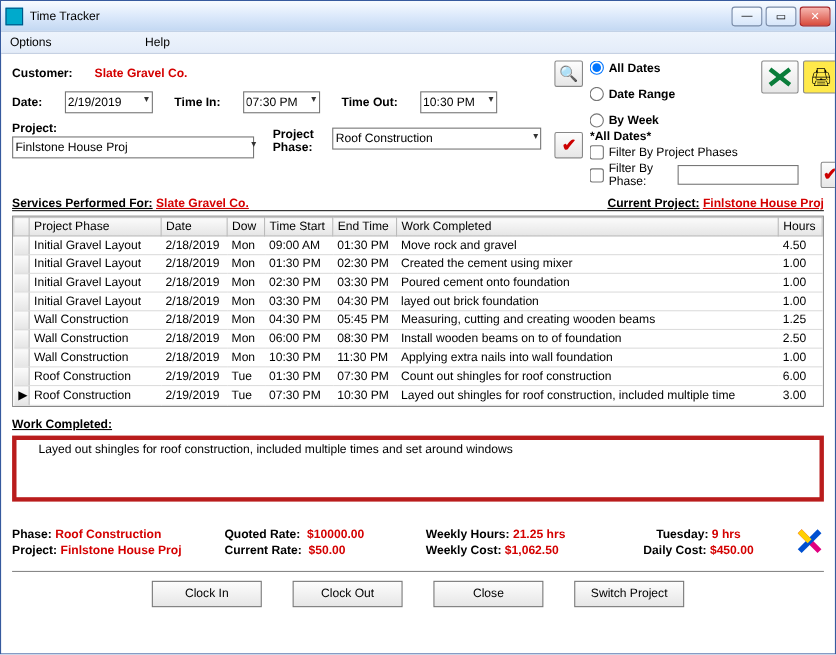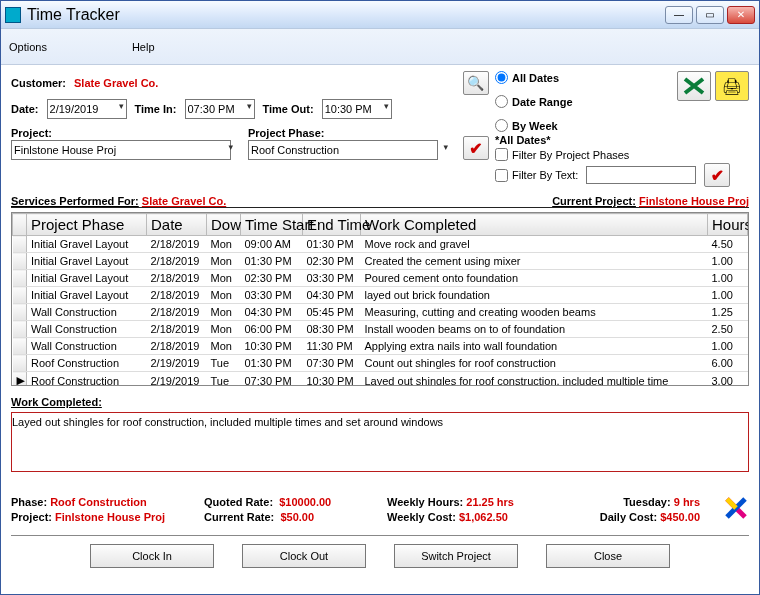--- a/index.html
+++ b/index.html
@@ -26,50 +26,50 @@
   display: flex;
   align-items: center;
   padding: 0 4px;
 }
 .titlebar .icon {
   width: 16px; height: 16px;
   margin-right: 6px;
   background: #0ac;
   border: 1px solid #058;
 }
-.titlebar .title { flex: 1; color: #000; font-size: 16px; }
+.titlebar .title { flex: 1; color: #000; font-size: 11px; }
 .winbtns { display: flex; gap: 3px; }
 .winbtn {
   width: 28px; height: 18px;
   border: 1px solid #7a8ca8;
   border-radius: 3px;
   background: linear-gradient(#f7fbff,#d7e6fa);
   display: flex; align-items: center; justify-content: center;
   font-size: 10px; cursor: pointer;
 }
 .winbtn.close { background: linear-gradient(#f7b7b0,#d84a3c); color:#fff; border-color:#a22; }
 .menubar {
-  height: 36px;
+  height: 20px;
   background: linear-gradient(#eef4fc,#e3ecf9);
   border-bottom: 1px solid #c0cde0;
   display: flex;
   gap: 85px;
   padding: 0 8px;
   align-items: center;
 }
 .menubar span { cursor: pointer; }
 .client {
   flex: 1;
   padding: 6px 10px 8px 10px;
   display: flex;
   flex-direction: column;
   gap: 4px;
   overflow: hidden;
 }
-.row { display: flex; align-items: center; gap: 8px; }
+.row { display: flex; align-items: center; gap: 20px; }
 .bold { font-weight: bold; }
 .red { color: #d40000; font-weight: bold; }
 .sep-left {
   flex: 1;
   display: flex;
   flex-direction: column;
   gap: 4px;
 }
 .right-panel {
   width: 260px;
@@ -119,43 +119,43 @@
   overflow:hidden;
   background:#d8d8d8;
 }
 .grid table { width:100%; border-collapse:collapse; background:#fff; table-layout:fixed; }
 .grid th {
   background: linear-gradient(#fbfbfb,#e5e5e5);
   border:1px solid #bbb;
   font-weight:normal;
   text-align:left;
   padding:2px 4px;
-  font-size:15px;
+  font-size:11px;
   white-space:nowrap;
 }
 .grid td {
   border-bottom:1px solid #ddd;
   padding:2px 4px;
   font-size:11px;
   white-space:nowrap;
   overflow:hidden;
   text-overflow:ellipsis;
 }
 .grid td.hours { text-align:left; padding-right:6px;}
 .grid td.marker {
   background: linear-gradient(#fbfbfb,#e5e5e5);
   border-right:1px solid #bbb;
   text-align:center;
   width:14px;
 }
 .wc-label { text-decoration:underline; margin-top:6px; }
 .wc-area {
-  border:1px solid #b91c1c;
+  border:4px solid #b91c1c;
   height:60px;
-  padding:3px 0;
+  padding:3px 20px;
   width:100%;
   font-family:inherit;
   font-size:11px;
 }
 .summary {
   display:flex;
   justify-content:space-between;
   margin-top:20px;
   font-size:11px;
   gap:4px;
@@ -163,21 +163,21 @@
 .summary .col { display:flex; flex-direction:column; gap:3px; }
 .buttons {
   display:flex;
   justify-content:center;
   gap:28px;
   margin-top:8px;
   padding-top:8px;
   border-top: 1px solid #888;
 }
 .btn {
-  width:124px; height:24px;
+  width:100px; height:24px;
   border:1px solid #777;
   background:linear-gradient(#fdfdfd,#e6e6e6);
   cursor:pointer;
   font-family:inherit;
   font-size:11px;
 }
 .textin {
   border:1px solid #777;
   height:18px;
   font-family:inherit;
@@ -225,21 +225,21 @@
           <span class="bold">Time In:</span>
           <span class="drop-wrap"><input class="combo" style="width: 70px;" value="07:30 PM"></span>
           <span class="bold">Time Out:</span>
           <span class="drop-wrap"><input class="combo" style="width: 70px;" value="10:30 PM"></span>
         </div>
         <div class="row" style="gap:12px; margin-top:4px;">
           <div style="flex:0 0 225px; display:flex; flex-direction:column; gap:1px;">
             <span class="bold">Project:</span>
             <span class="drop-wrap"><input class="combo" style="width: 220px;" value="Finlstone House Proj"></span>
           </div>
-          <div style="flex:1; display:flex; flex-direction:column; gap:1px;">
+          <div style="flex:1; display:flex; flex-direction:row; gap:17px;">
             <span class="bold">Project Phase:</span>
             <span class="drop-wrap"><input class="combo" style="width: 190px;" value="Roof Construction"></span>
           </div>
           <div class="btn-icon" style="align-self:flex-end">
             <span style="color:#c00;font-size:16px;font-weight:bold;">✔</span>
           </div>
         </div>
       </div>
 
       <div class="right-panel">
@@ -270,21 +270,21 @@
           </div>
         </div>
         <span class="bold">*All Dates*</span>
         <label class="chk">
             <input type="checkbox" style="">
             <span>Filter By Project Phases</span>
           </label>
         <div class="row">
           <label class="chk">
               <input type="checkbox" style="">
-              <span>Filter By Text:</span>
+              <span>Filter By Phase:</span>
             </label>
           <input class="textin" style="width: 110px;" value="">
           <div class="btn-icon">
               <span style="color:#c00;font-size:16px;font-weight:bold;">✔</span>
             </div>
         </div>
       </div>
     </div>
 
     <div class="header-line">
@@ -420,33 +420,33 @@
         <div><span class="bold">Project:</span> <span class="red">Finlstone House Proj</span></div>
       </div>
       <div class="col" style="width:160px">
         <div><span class="bold">Quoted Rate:</span>&nbsp;&nbsp;<span class="red">$10000.00</span></div>
         <div><span class="bold">Current Rate:</span>&nbsp;&nbsp;<span class="red">$50.00</span></div>
       </div>
       <div class="col" style="width:160px">
         <div><span class="bold">Weekly Hours:</span>&nbsp;<span class="red">21.25 hrs</span></div>
         <div><span class="bold">Weekly Cost:</span>&nbsp;<span class="red">$1,062.50</span></div>
       </div>
-      <div class="col" style="width:130px;align-items:flex-end;text-align:right">
+      <div class="col" style="width:130px;align-items:center;text-align:right">
         <div><span class="bold">Tuesday:</span> <span class="red">9 hrs</span></div>
         <div><span class="bold">Daily Cost:</span> <span class="red">$450.00</span></div>
       </div>
       <div class="logo-x">
         <svg width="24" height="24" viewBox="0 0 24 24">
           <path d="M3 3 L21 21" stroke="#e00080" stroke-width="5"></path>
           <path d="M21 3 L3 21" stroke="#0050d0" stroke-width="5"></path>
           <path d="M3 3 L12 12" stroke="#ffd000" stroke-width="5"></path>
         </svg>
       </div>
     </div>
 
     <div class="buttons">
       <button class="btn">Clock In</button>
       <button class="btn">Clock Out</button>
+      <button class="btn">Close</button>
       <button class="btn">Switch Project</button>
-      <button class="btn">Close</button>
     </div>
   </div>
 </div>
 
 </body></html>

